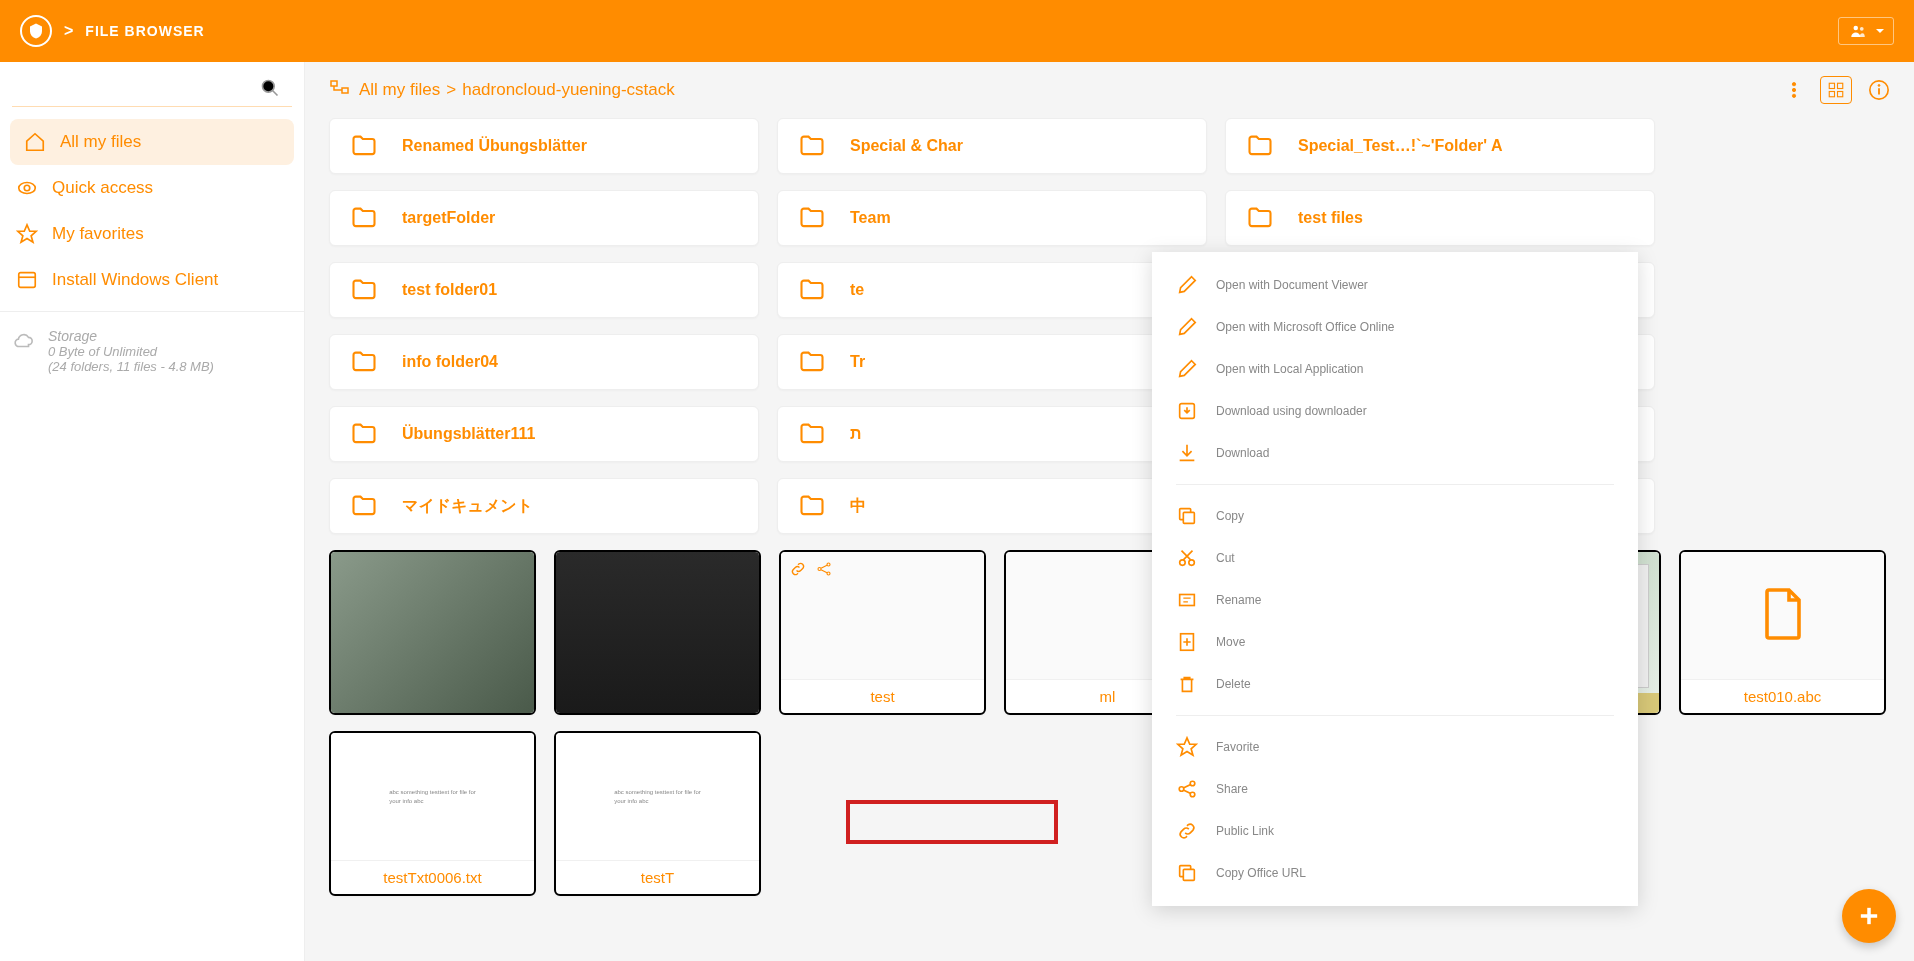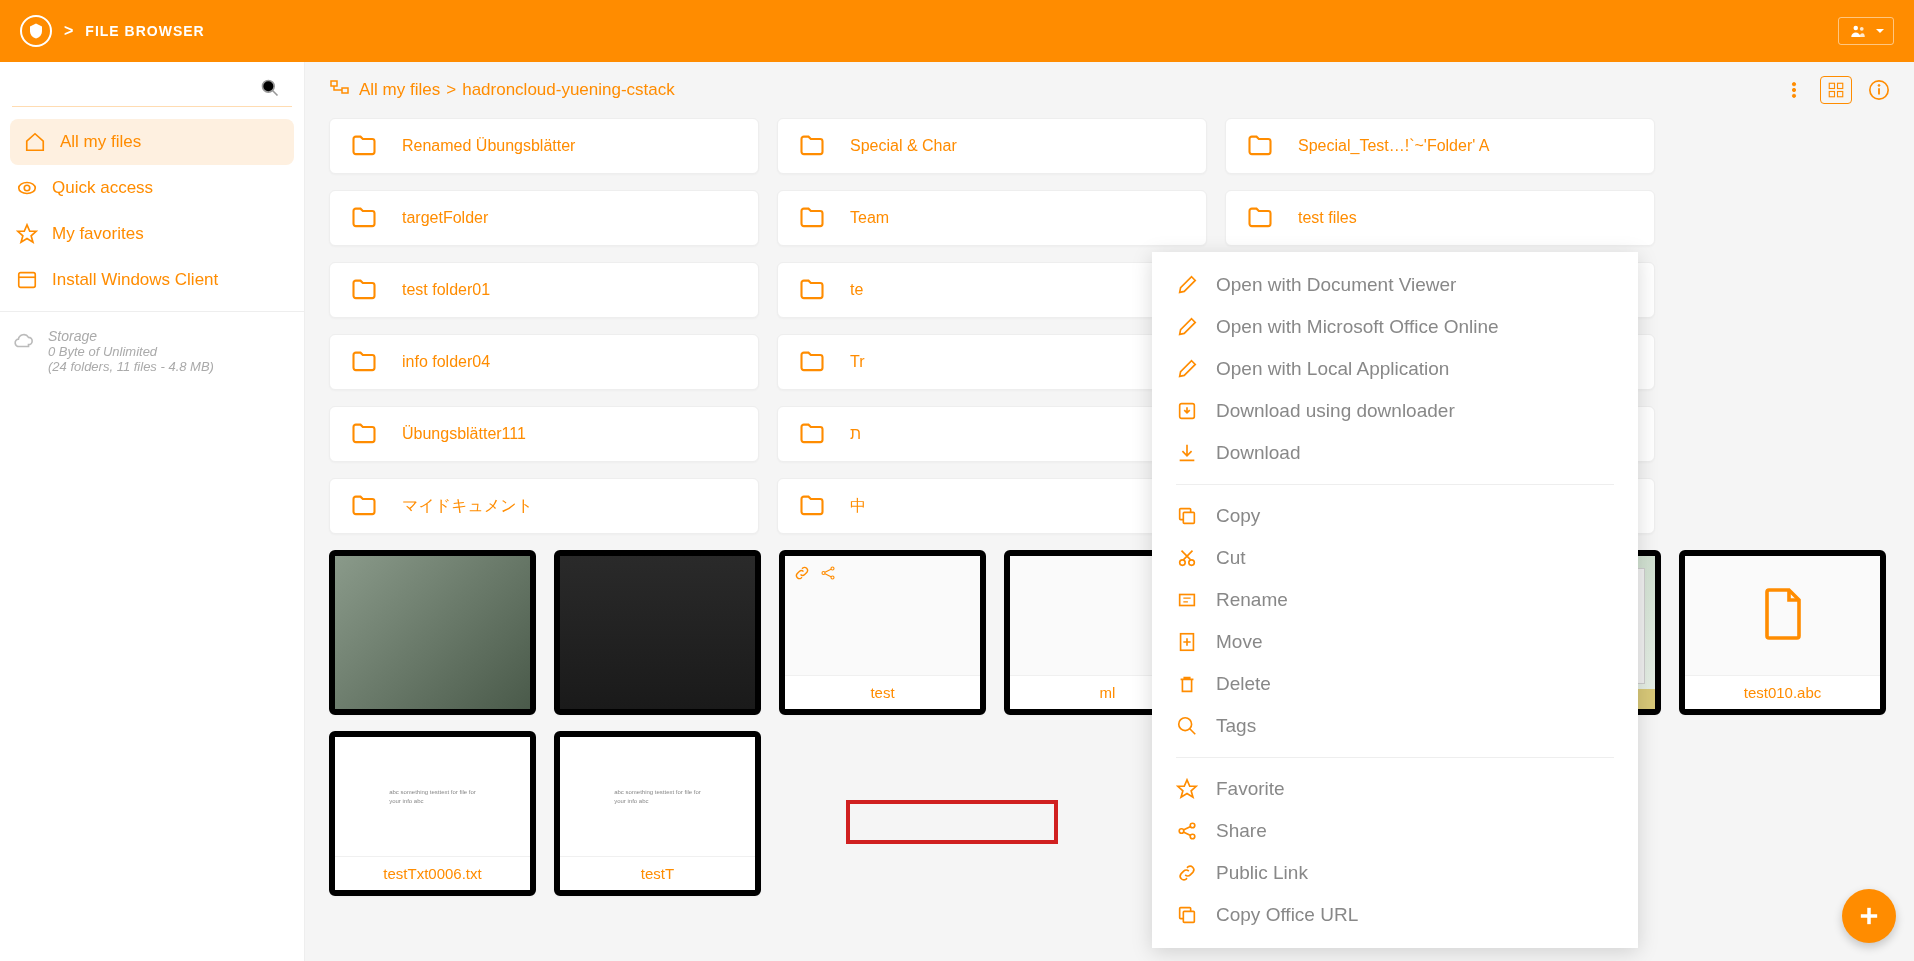--- a/index.html
+++ b/index.html
@@ -32,40 +32,40 @@
 .content { flex: 1; padding: 0; position: relative; }
 .toolbar { display: flex; align-items: center; justify-content: space-between; padding: 14px 24px; }
 .breadcrumb { display: flex; align-items: center; gap: 6px; color: #ff8c00; font-size: 17px; }
 .breadcrumb svg { stroke: #ff8c00; fill: none; }
 .breadcrumb .sep { color: #ff8c00; }
 .toolbar-right { display: flex; align-items: center; gap: 16px; }
 .toolbar-right svg { stroke: #ff8c00; fill: none; }
 .view-toggle { border: 1px solid #ff8c00; border-radius: 4px; padding: 4px 6px; display: flex; gap: 4px; }
 
 .grid { padding: 0 24px; display: flex; flex-wrap: wrap; gap: 16px 18px; align-content: flex-start; }
-.card { background: white; border: 1px solid #eee; border-radius: 6px; width: 430px; height: 56px; display: flex; align-items: center; padding: 0 20px; gap: 24px; box-shadow: 0 1px 2px rgba(0,0,0,0.03); }
+.card { background: white; border: 1px solid #eee; border-radius: 6px; width: 430px; height: 56px; display: flex; align-items: center; padding: 0 20px; gap: 24px; box-shadow: 0 1px 2px rgba(0,0,0,0.03); font-weight: bold; }
 .card svg { stroke: #ff8c00; fill: none; width: 28px; height: 28px; }
 .card-label { color: #ff8c00; font-size: 16px; }
 
-.thumb-card { background: white; border: 6px solid #000000; border-radius: 6px; width: 207px; height: 165px; display: flex; flex-direction: column; box-shadow: 0 1px 2px rgba(0,0,0,0.03); overflow: hidden; }
+.thumb-card { background: white; border: 2px solid #000000; border-radius: 6px; width: 207px; height: 165px; display: flex; flex-direction: column; box-shadow: 0 1px 2px rgba(0,0,0,0.03); overflow: hidden; }
 .thumb { flex: 1; display: flex; align-items: center; justify-content: center; background: #fafafa; position: relative; }
 .thumb.img1 { background: linear-gradient(135deg, #8a9a8a 0%, #6a7a6a 50%, #4a5a4a 100%); }
 .thumb.img2 { background: linear-gradient(180deg, #2a2a2a 0%, #1a1a1a 100%); }
 .thumb.doc { background: white; }
 .thumb-icons { position: absolute; top: 8px; left: 8px; display: flex; gap: 8px; }
 .thumb-icons svg { stroke: #ff8c00; fill: none; width: 18px; height: 18px; }
 .thumb-label { text-align: center; padding: 8px 4px; color: #ff8c00; font-size: 15px; border-top: 1px solid #f0f0f0; }
 .file-icon-center svg { stroke: #ff8c00; fill: none; width: 48px; height: 56px; }
 .thumb-small-text { font-size: 6px; color: #888; padding: 10px; line-height: 1.4; }
 .screenshot-sim { background: linear-gradient(180deg, #d0e0d0 0%, #e8f0e8 100%); width: 100%; height: 100%; position: relative; }
 .screenshot-sim::before { content: ''; position: absolute; top: 12px; left: 10px; right: 10px; bottom: 25px; background: #f0f0f0; border: 1px solid #ccc; }
 .screenshot-sim::after { content: ''; position: absolute; bottom: 0; left: 0; right: 0; height: 20px; background: #d8c878; }
 
 .context-menu { position: absolute; background: white; box-shadow: 0 4px 20px rgba(0,0,0,0.15); width: 486px; left: 847px; top: 190px; padding: 12px 0; z-index: 100; }
-.menu-item { display: flex; align-items: center; gap: 18px; padding: 10px 24px; color: #888; font-size: 19px; cursor: pointer; }
+.menu-item { display: flex; align-items: center; gap: 18px; padding: 10px 24px; color: #888; font-size: 12px; cursor: pointer; }
 .menu-item svg { stroke: #ff8c00; fill: none; width: 22px; height: 22px; }
 .menu-divider { border-top: 1px solid #eee; margin: 10px 24px; }
 .menu-highlight { border: 4px solid #d02020; position: absolute; left: 846px; top: 800px; width: 212px; height: 44px; pointer-events: none; z-index: 101; }
 
 .fab { position: fixed; right: 18px; bottom: 18px; width: 54px; height: 54px; background: #ff8c00; border-radius: 50%; display: flex; align-items: center; justify-content: center; box-shadow: 0 4px 10px rgba(0,0,0,0.2); cursor: pointer; }
 .fab svg { stroke: white; fill: none; width: 28px; height: 28px; }
 </style>
 </head>
 <body>
 
@@ -409,27 +409,20 @@
             <path d="M12 8 v8 m-4-4 h8" stroke-width="1.8"></path>
           </svg>
           <span>Move</span>
         </div>
         <div class="menu-item">
           <svg viewBox="0 0 24 24">
             <path d="M5 7 h14 M9 7 V5 h6 v2 M7 7 v13 h10 V7" stroke-width="1.8"></path>
           </svg>
           <span>Delete</span>
         </div>
-        <div class="menu-item">
-          <svg viewBox="0 0 24 24">
-            <circle cx="10" cy="10" r="7" stroke-width="1.8"></circle>
-            <line x1="15" y1="15" x2="21" y2="21" stroke-width="1.8"></line>
-          </svg>
-          <span>Tags</span>
-        </div>
         <div class="menu-divider"></div>
         <div class="menu-item">
           <svg viewBox="0 0 24 24">
             <path d="M12 2 L15 9 L22 9 L16.5 14 L18.5 21 L12 17 L5.5 21 L7.5 14 L2 9 L9 9 Z" stroke-width="1.8"></path>
           </svg>
           <span>Favorite</span>
         </div>
         <div class="menu-item">
           <svg viewBox="0 0 24 24">
             <circle cx="6" cy="12" r="2.5" stroke-width="1.8"></circle>

